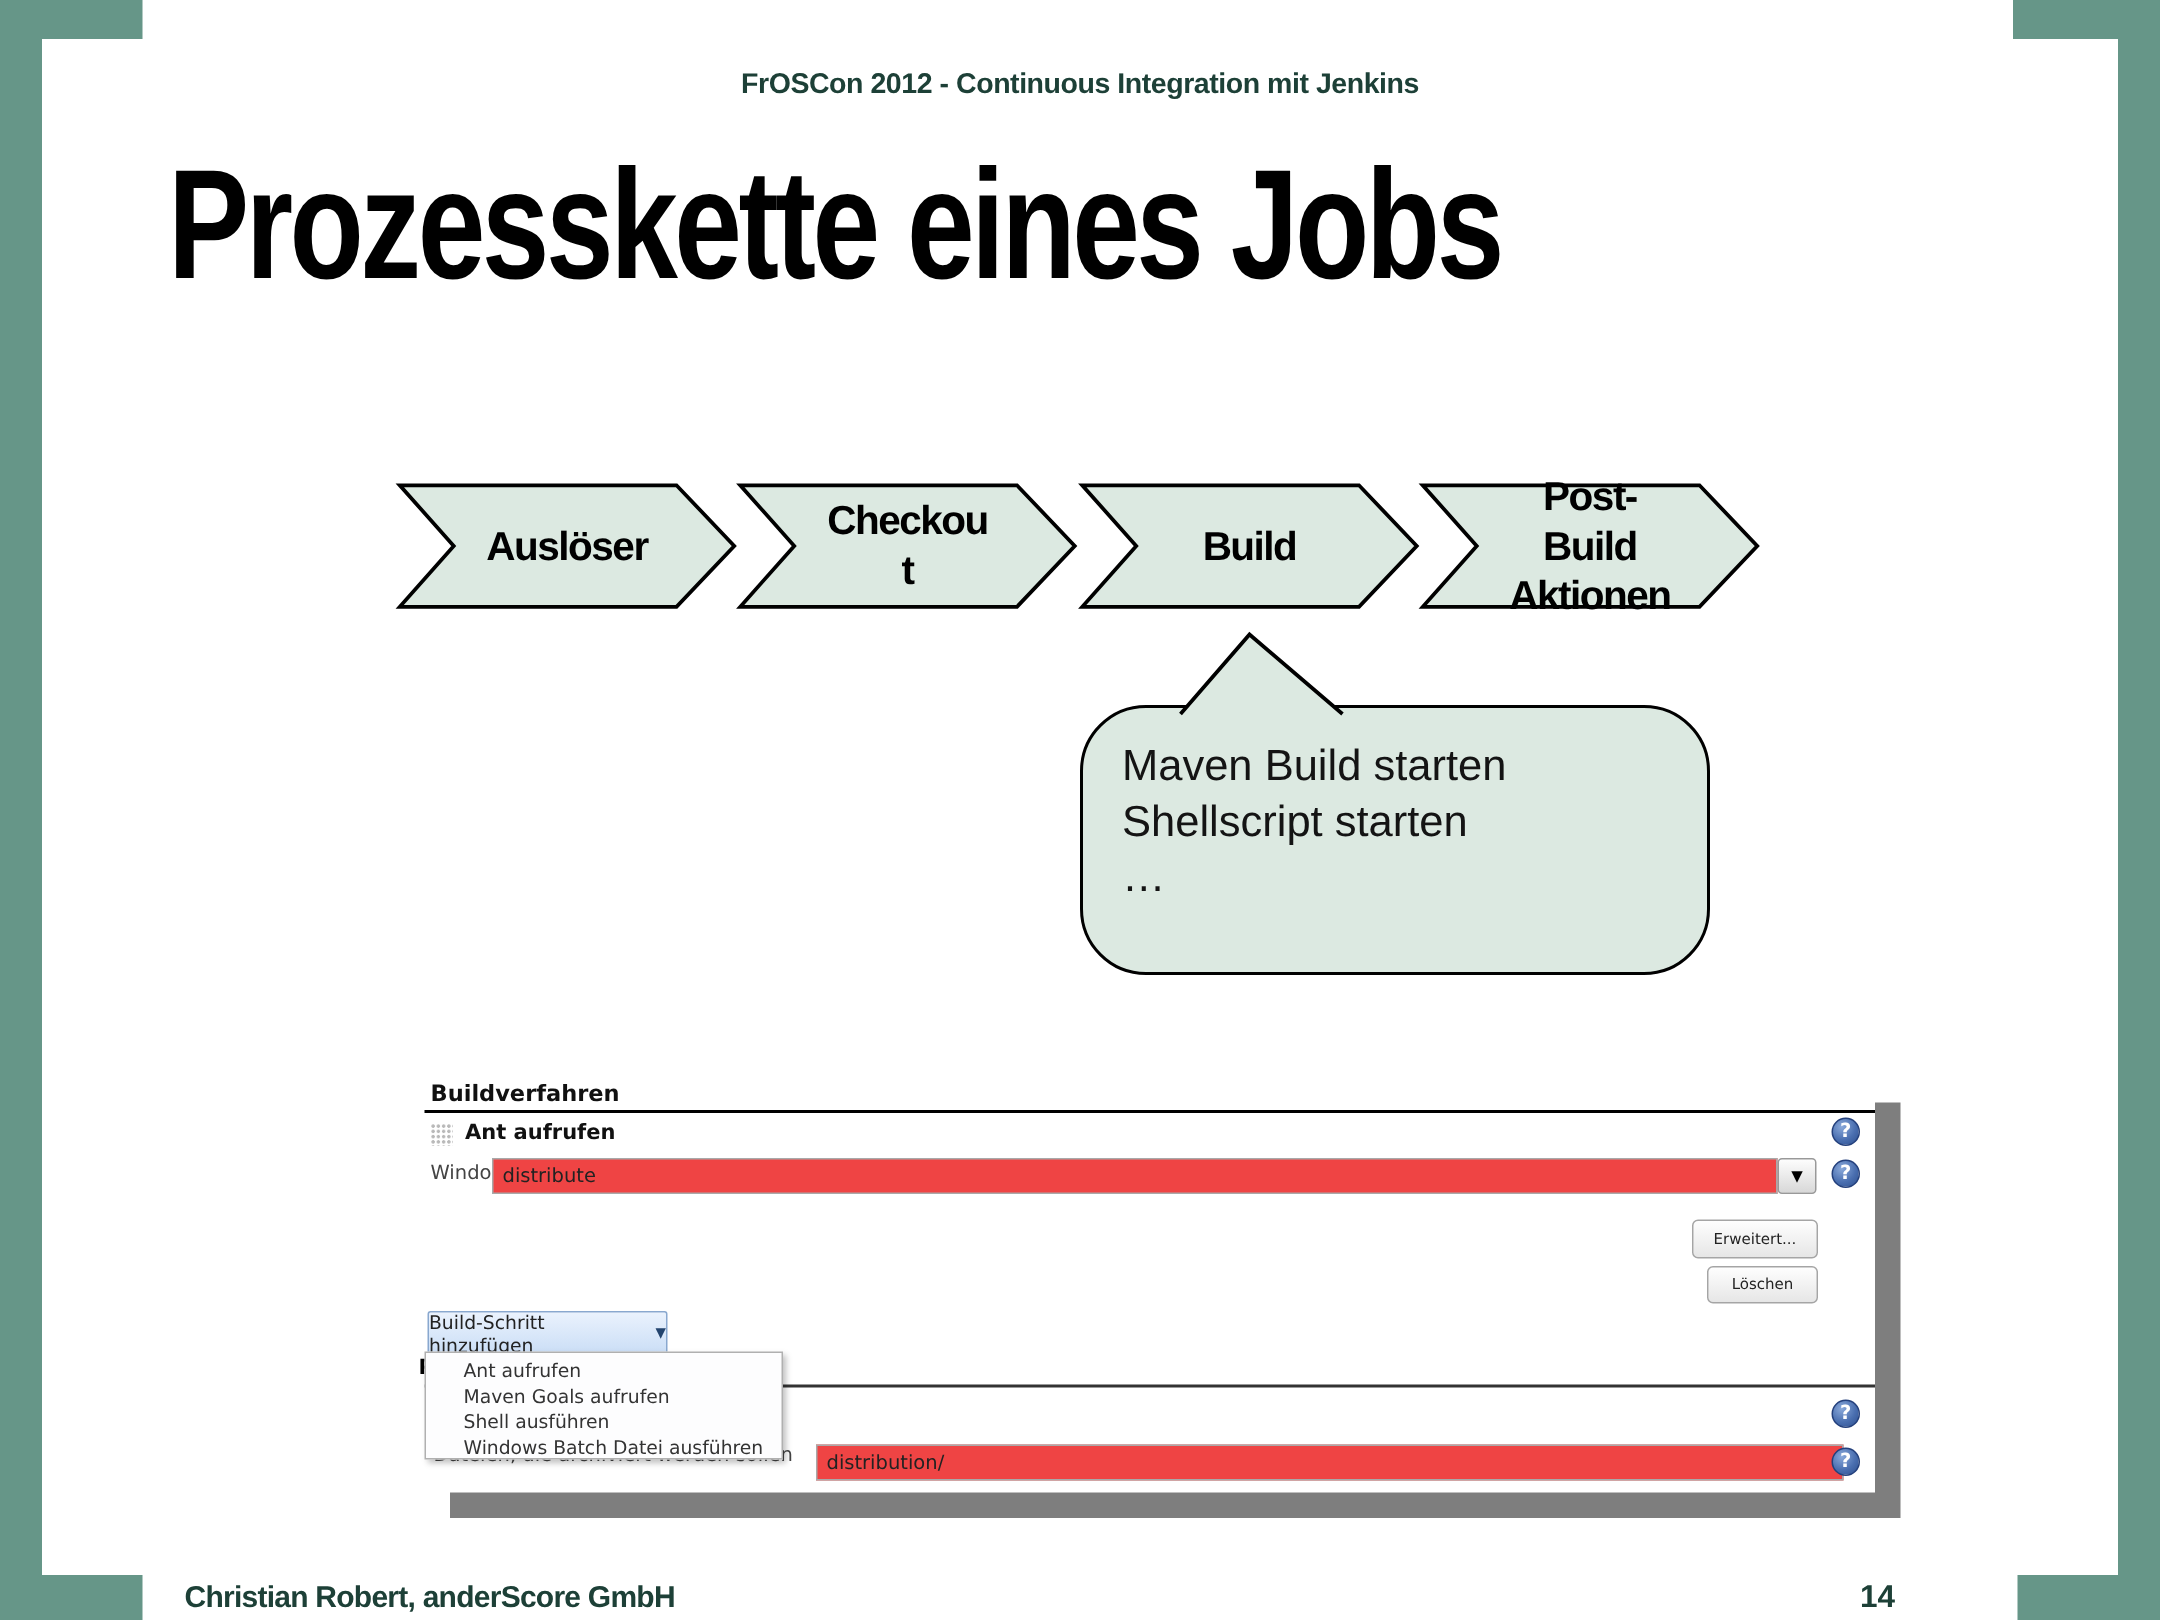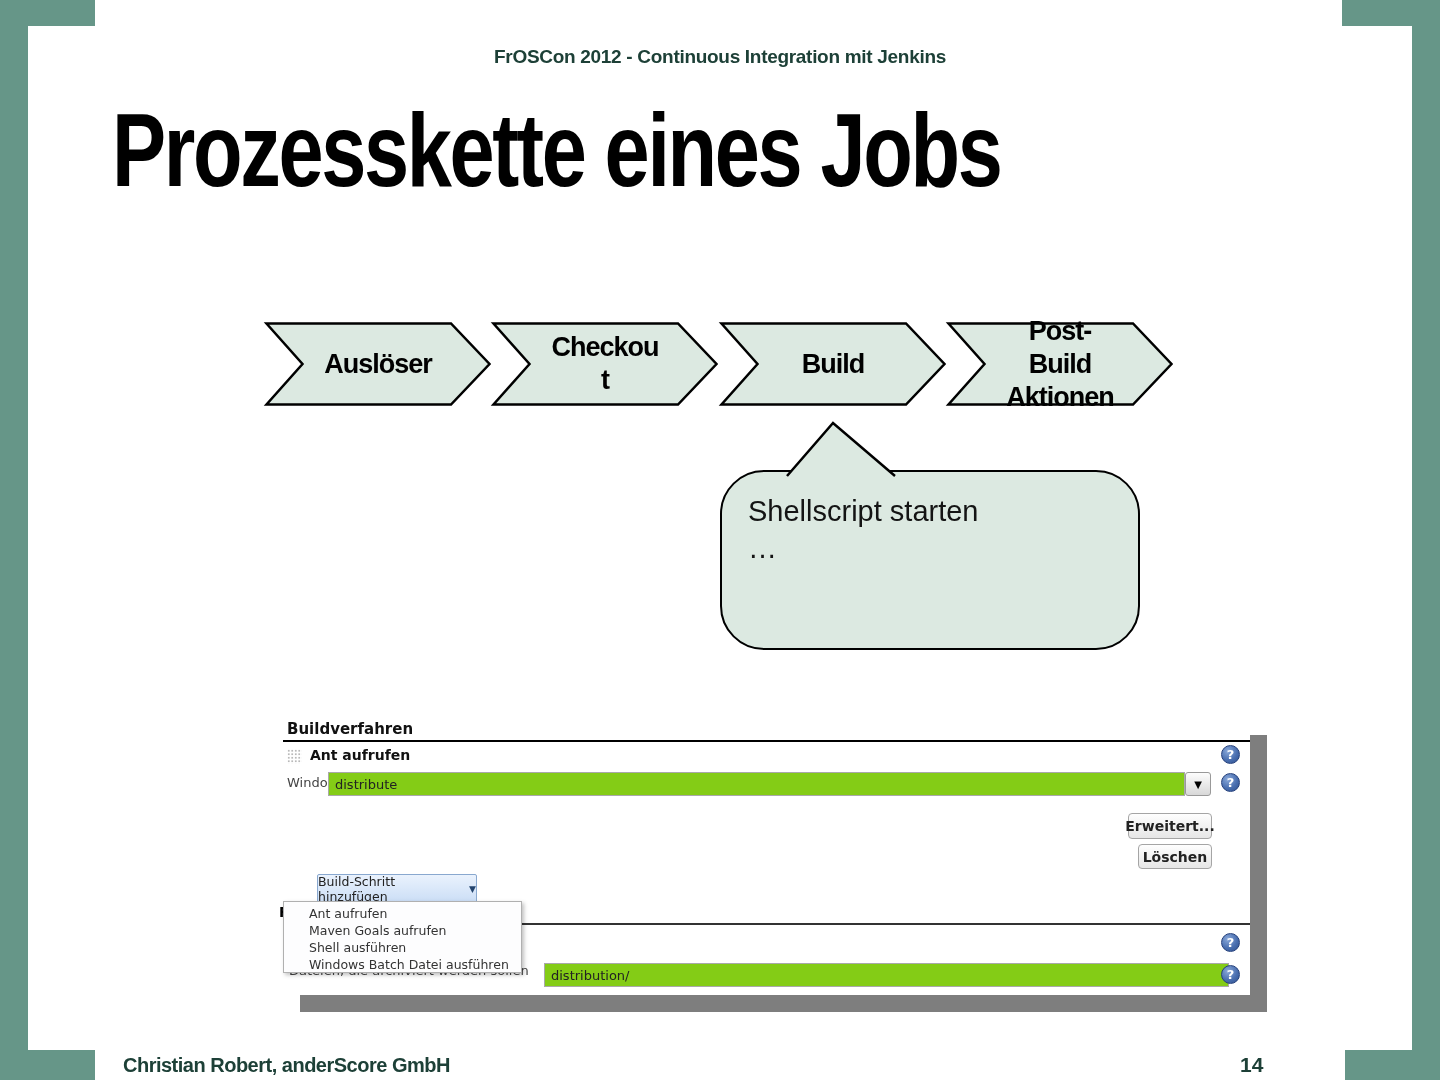--- a/index.html
+++ b/index.html
@@ -74,42 +74,42 @@
   .build-step-title{position:absolute;left:27px;top:29px;font-size:14px;font-weight:bold;color:#111;}
   .help{
     position:absolute;right:10px;width:19px;height:19px;border-radius:50%;
     background:radial-gradient(circle at 35% 30%,#8aa9da 0%,var(--help-blue) 55%,#2d4f8e 100%);
     border:1px solid #24407c;color:#fff;font-size:13px;font-weight:bold;
     display:flex;align-items:center;justify-content:center;line-height:1;
   }
   .help1{top:27px;} .help2{top:55px;} .help3{top:215px;} .help4{top:247px;}
   .target-label{position:absolute;left:4px;top:57px;color:#444;}
   .text-input{
-    position:absolute;background:#84cc16;border:1px solid #a9a9a9;
+    position:absolute;background:#ef4444;border:1px solid #a9a9a9;
     font-family:"DejaVu Sans",sans-serif;font-size:13px;color:#222;padding:0 0 0 6px;
     display:flex;align-items:center;
   }
   .target-input{left:45px;top:54px;width:857px;height:24px;}
   .archive-input{left:247px;top:245px;width:685px;height:24px;margin-left:14px;}
   .combo-btn{
     position:absolute;left:902px;top:54px;width:26px;height:24px;
     background:linear-gradient(#fdfdfd,#d8d8d8);border:1px solid #999;border-radius:3px;
     display:flex;align-items:center;justify-content:center;font-size:10px;color:#000;
   }
   .gray-btn{
     position:absolute;background:linear-gradient(#fefefe,#e6e6e6);
     border:1px solid #a5a5a5;border-radius:4px;font-family:"DejaVu Sans",sans-serif;
-    font-size:14px;color:#222;display:flex;align-items:center;justify-content:center;font-weight:bold;
+    font-size:10px;color:#222;display:flex;align-items:center;justify-content:center;
   }
   .btn-advanced{left:845px;top:95px;width:84px;height:26px;}
   .btn-delete{left:855px;top:126px;width:74px;height:25px;}
   .add-step-btn{
     position:absolute;left:2px;top:156px;width:160px;height:29px;
     background:linear-gradient(#eaf2fd,#cbdef6);border:1px solid #89a8cf;border-radius:2px;
-    font-size:12.5px;color:#222;display:flex;align-items:center;justify-content:center;gap:8px;margin-left:32px;
+    font-size:12.5px;color:#222;display:flex;align-items:center;justify-content:center;gap:8px;
   }
   .add-step-btn .caret{font-size:9px;color:#23446e;}
   .hidden-heading{
     position:absolute;left:-4px;top:186px;width:9px;height:18px;overflow:hidden;
     font-size:14px;font-weight:bold;color:#000;z-index:1;white-space:nowrap;
   }
   .post-rule{position:absolute;left:0;top:205px;width:100%;height:2px;background:#333;z-index:1;}
   .archive-label{position:absolute;left:6px;top:245px;color:#444;z-index:1;white-space:nowrap;}
   .menu{
     position:absolute;left:0;top:183px;width:239px;height:72px;background:#fdfdfe;
@@ -156,20 +156,21 @@
 <div class="step" style="left:947px">
   <svg width="226" height="84" viewBox="0 0 226 84">
     <polygon points="1.5,1.5 186,1.5 224.5,42 186,82.5 1.5,82.5 37.5,42" fill="#dce9e1" stroke="#000" stroke-width="2.5"></polygon>
   </svg>
   <div class="step-label">Post-
 Build
 Aktionen</div>
 </div>
 
 <div class="bubble">
+  <div>Maven Build starten</div>
   <div>Shellscript starten</div>
   <div>…</div>
 </div>
 <svg class="bubble-tail" width="140" height="58" viewBox="0 0 140 58">
   <path d="M17,58 L63,5 L125,58" fill="#dce9e1" stroke="#000" stroke-width="2.5"></path>
 </svg>
 
 <div class="panel">
   <div class="section-title">Buildverfahren</div>
   <div class="section-rule"></div>

